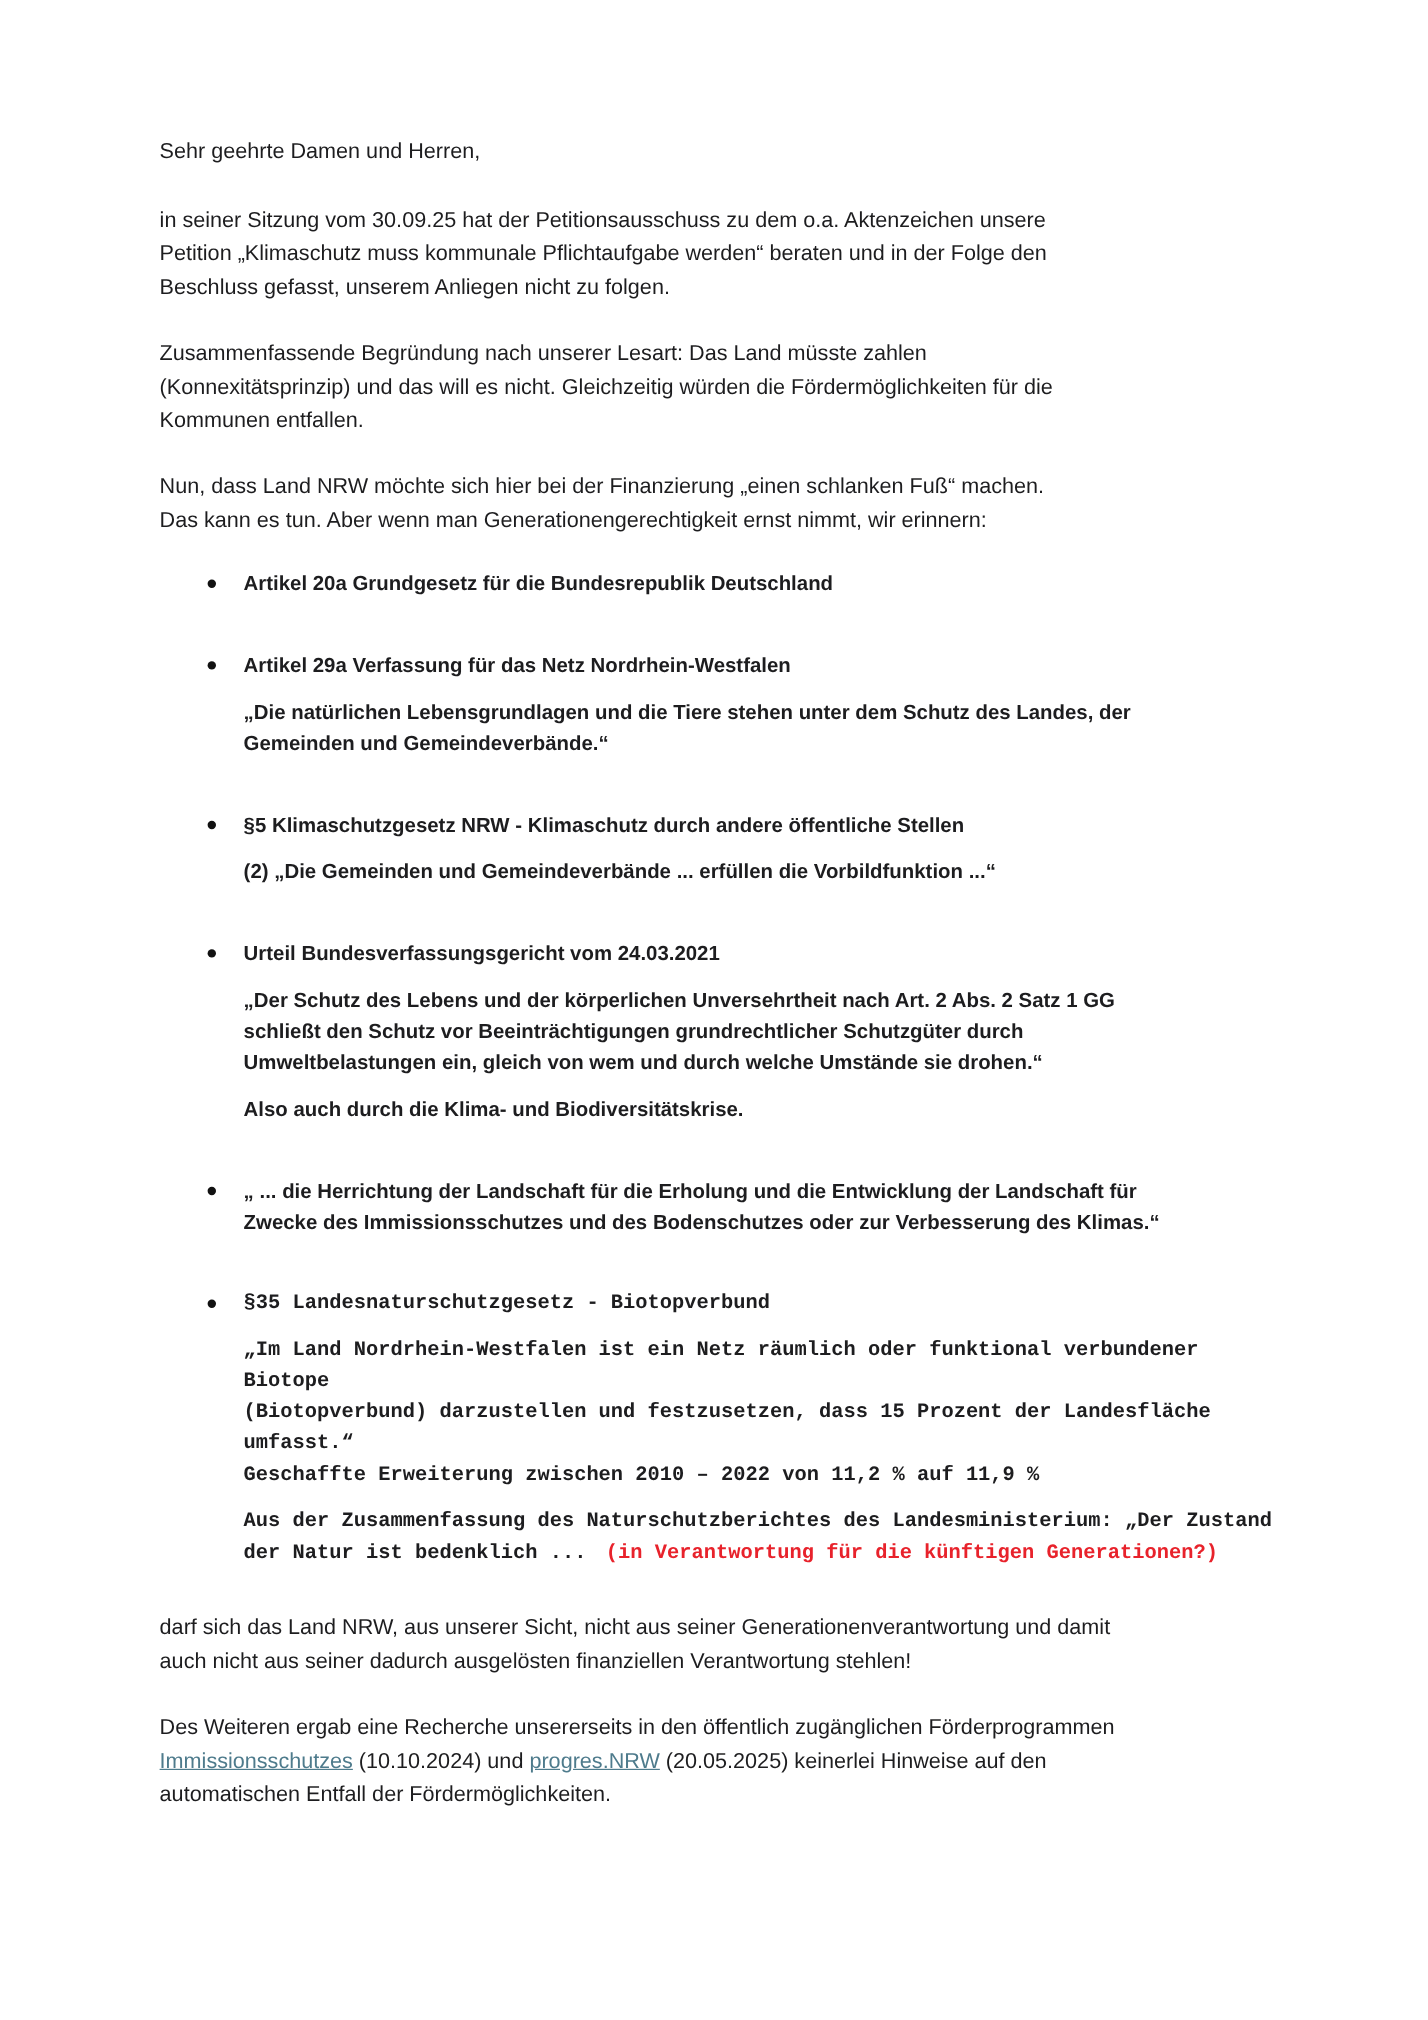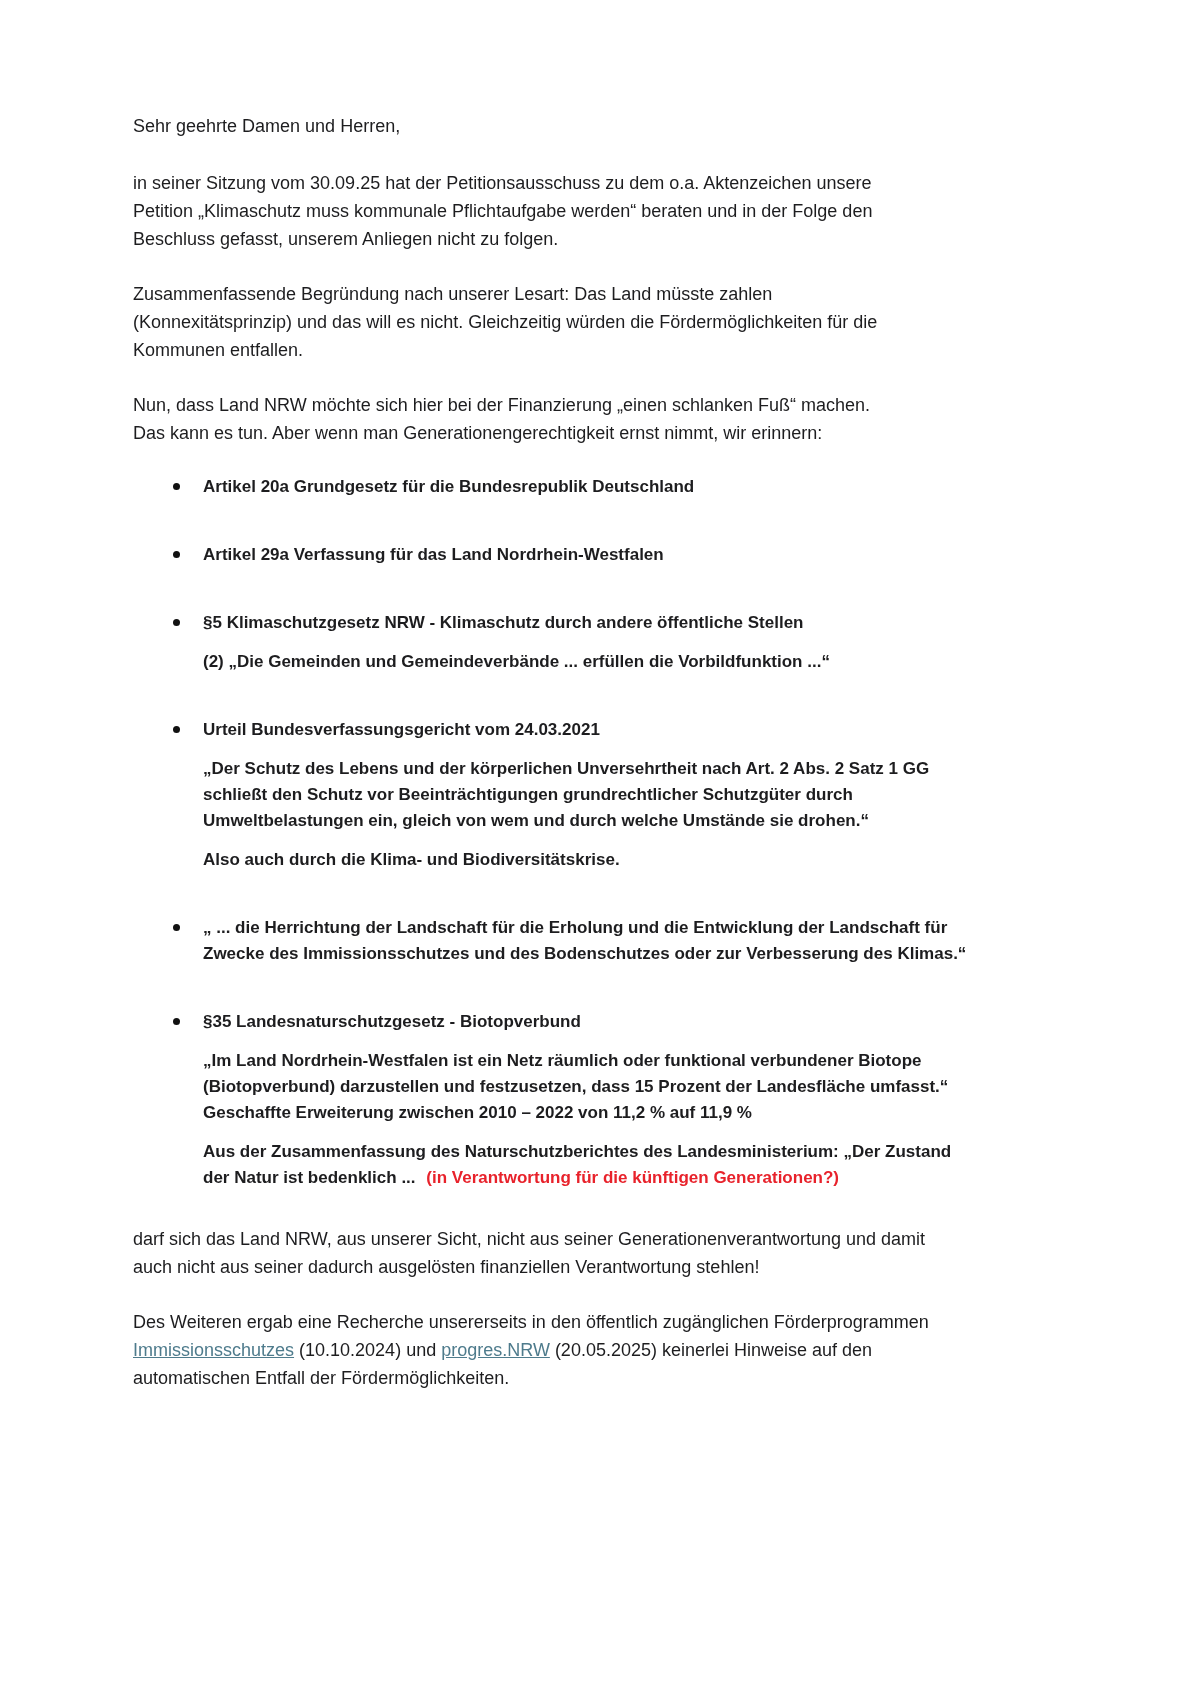--- a/index.html
+++ b/index.html
@@ -36,20 +36,21 @@
   li.ref {
     position: relative;
     padding-left: 70px;
     margin-bottom: 42px;
     font-weight: 700;
     font-size: 17px;
     line-height: 26px;
   }
   li.ref:last-child {
     margin-bottom: 34px;
+    font-family: Liberation Mono, monospace;
   }
   .bullet-dot {
     position: absolute;
     left: 40px;
     top: 9px;
     width: 7px;
     height: 7px;
     background: #111111;
     border-radius: 50%;
   }
@@ -97,21 +98,23 @@
 
   <ul class="refs">
 
     <li class="ref">
       <span class="bullet-dot"></span>
       <p class="ref-heading">Artikel 20a Grundgesetz für die Bundesrepublik Deutschland</p>
     </li>
 
     <li class="ref">
       <span class="bullet-dot"></span>
-      <p class="ref-heading">Artikel 29a Verfassung für das Land Nordrhein-Westfalen</p>
+      <p class="ref-heading">Artikel 29a Verfassung für das Netz Nordrhein-Westfalen</p>
+      <p class="ref-quote">„Die natürlichen Lebensgrundlagen und die Tiere stehen unter dem Schutz des Landes, der
+Gemeinden und Gemeindeverbände.“</p>
     </li>
 
     <li class="ref">
       <span class="bullet-dot"></span>
       <p class="ref-heading">§5 Klimaschutzgesetz NRW - Klimaschutz durch andere öffentliche Stellen</p>
       <p class="ref-quote">(2) „Die Gemeinden und Gemeindeverbände ... erfüllen die Vorbildfunktion ...“</p>
     </li>
 
     <li class="ref">
       <span class="bullet-dot"></span>

